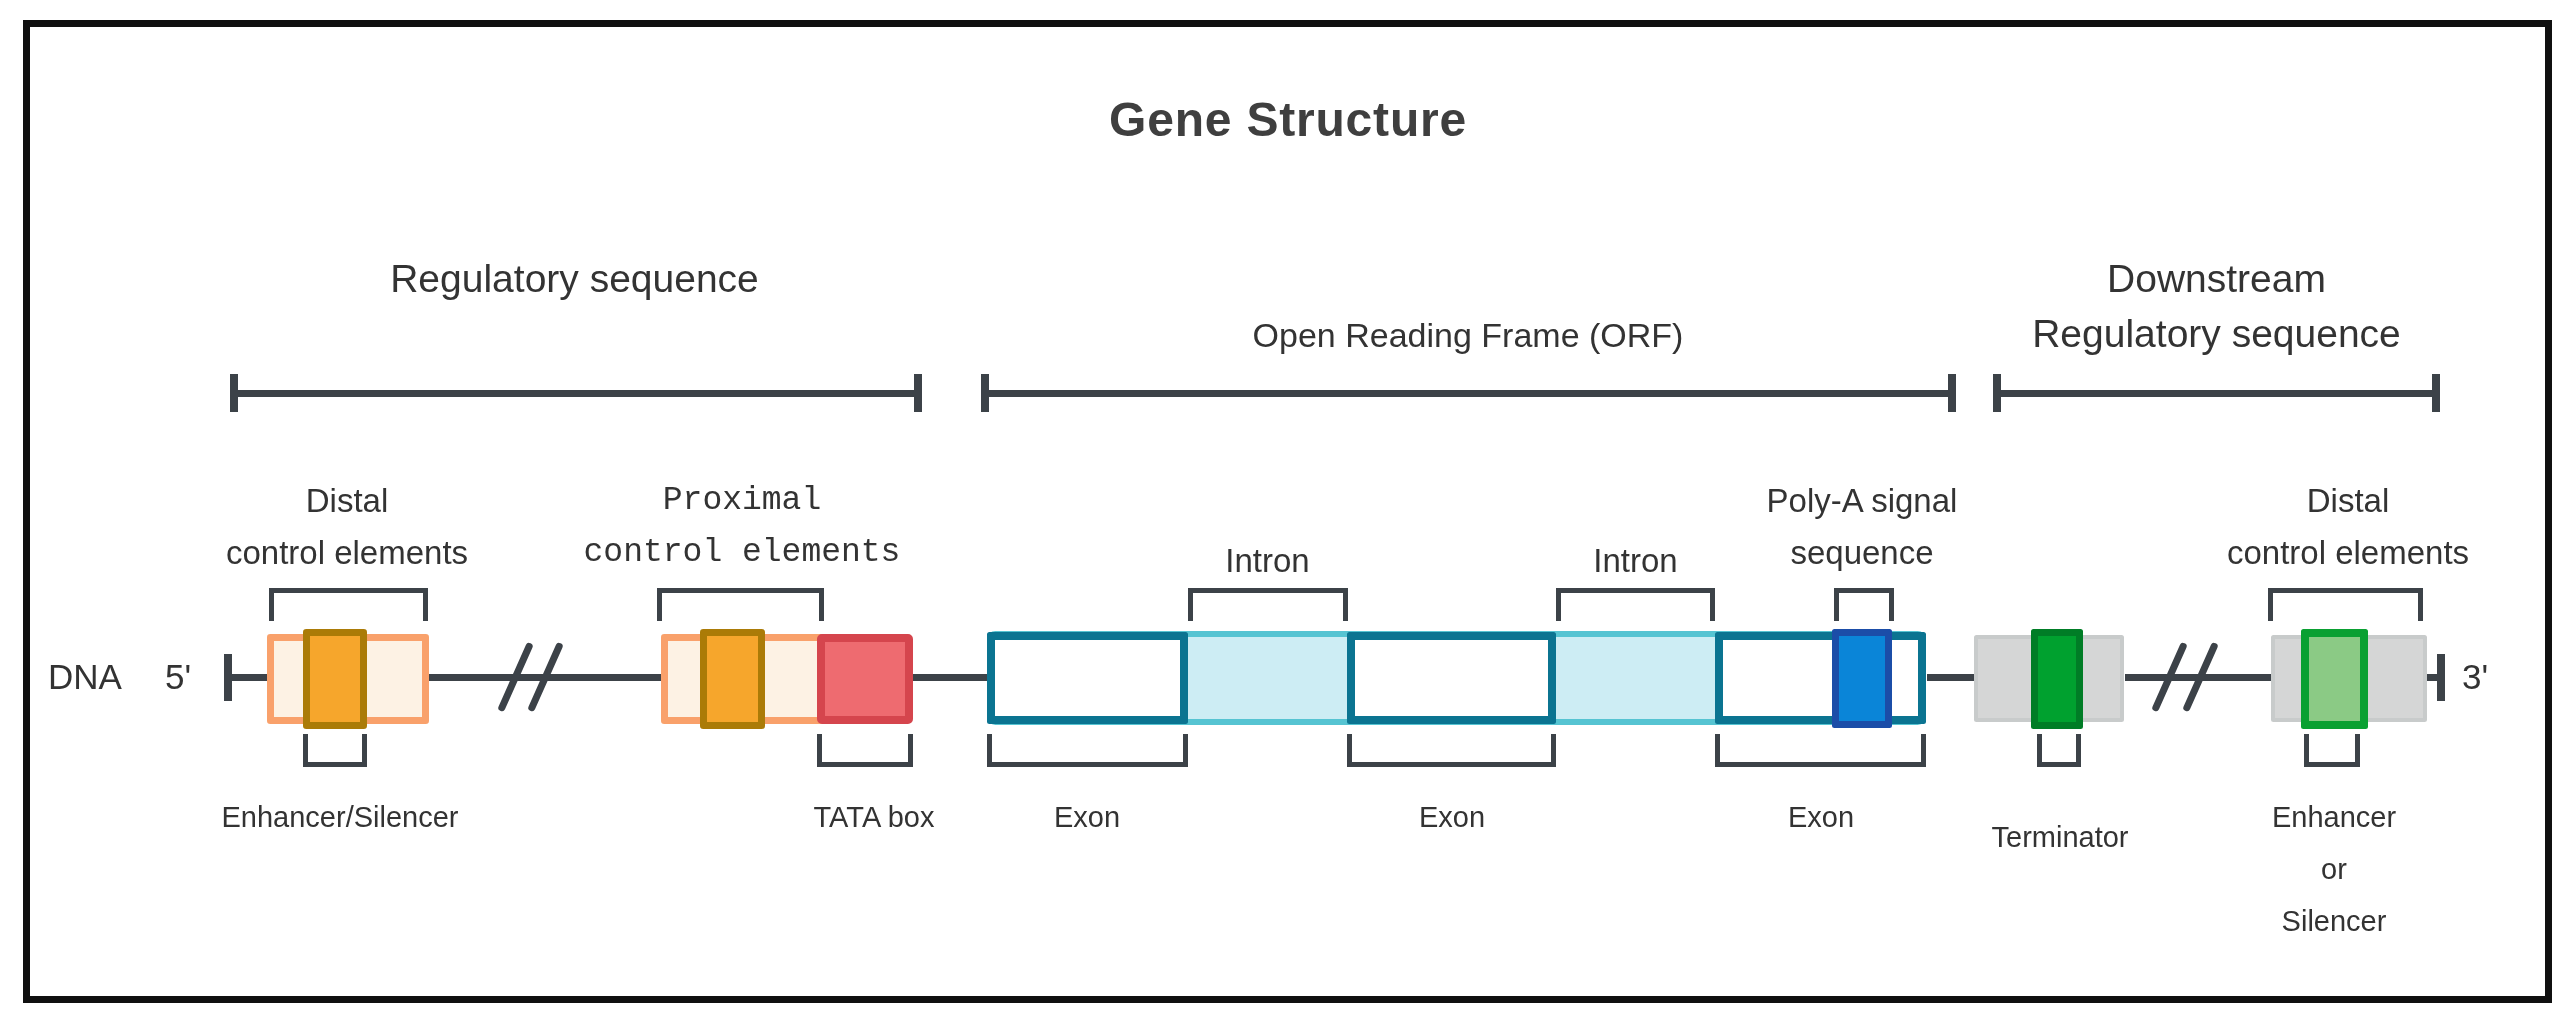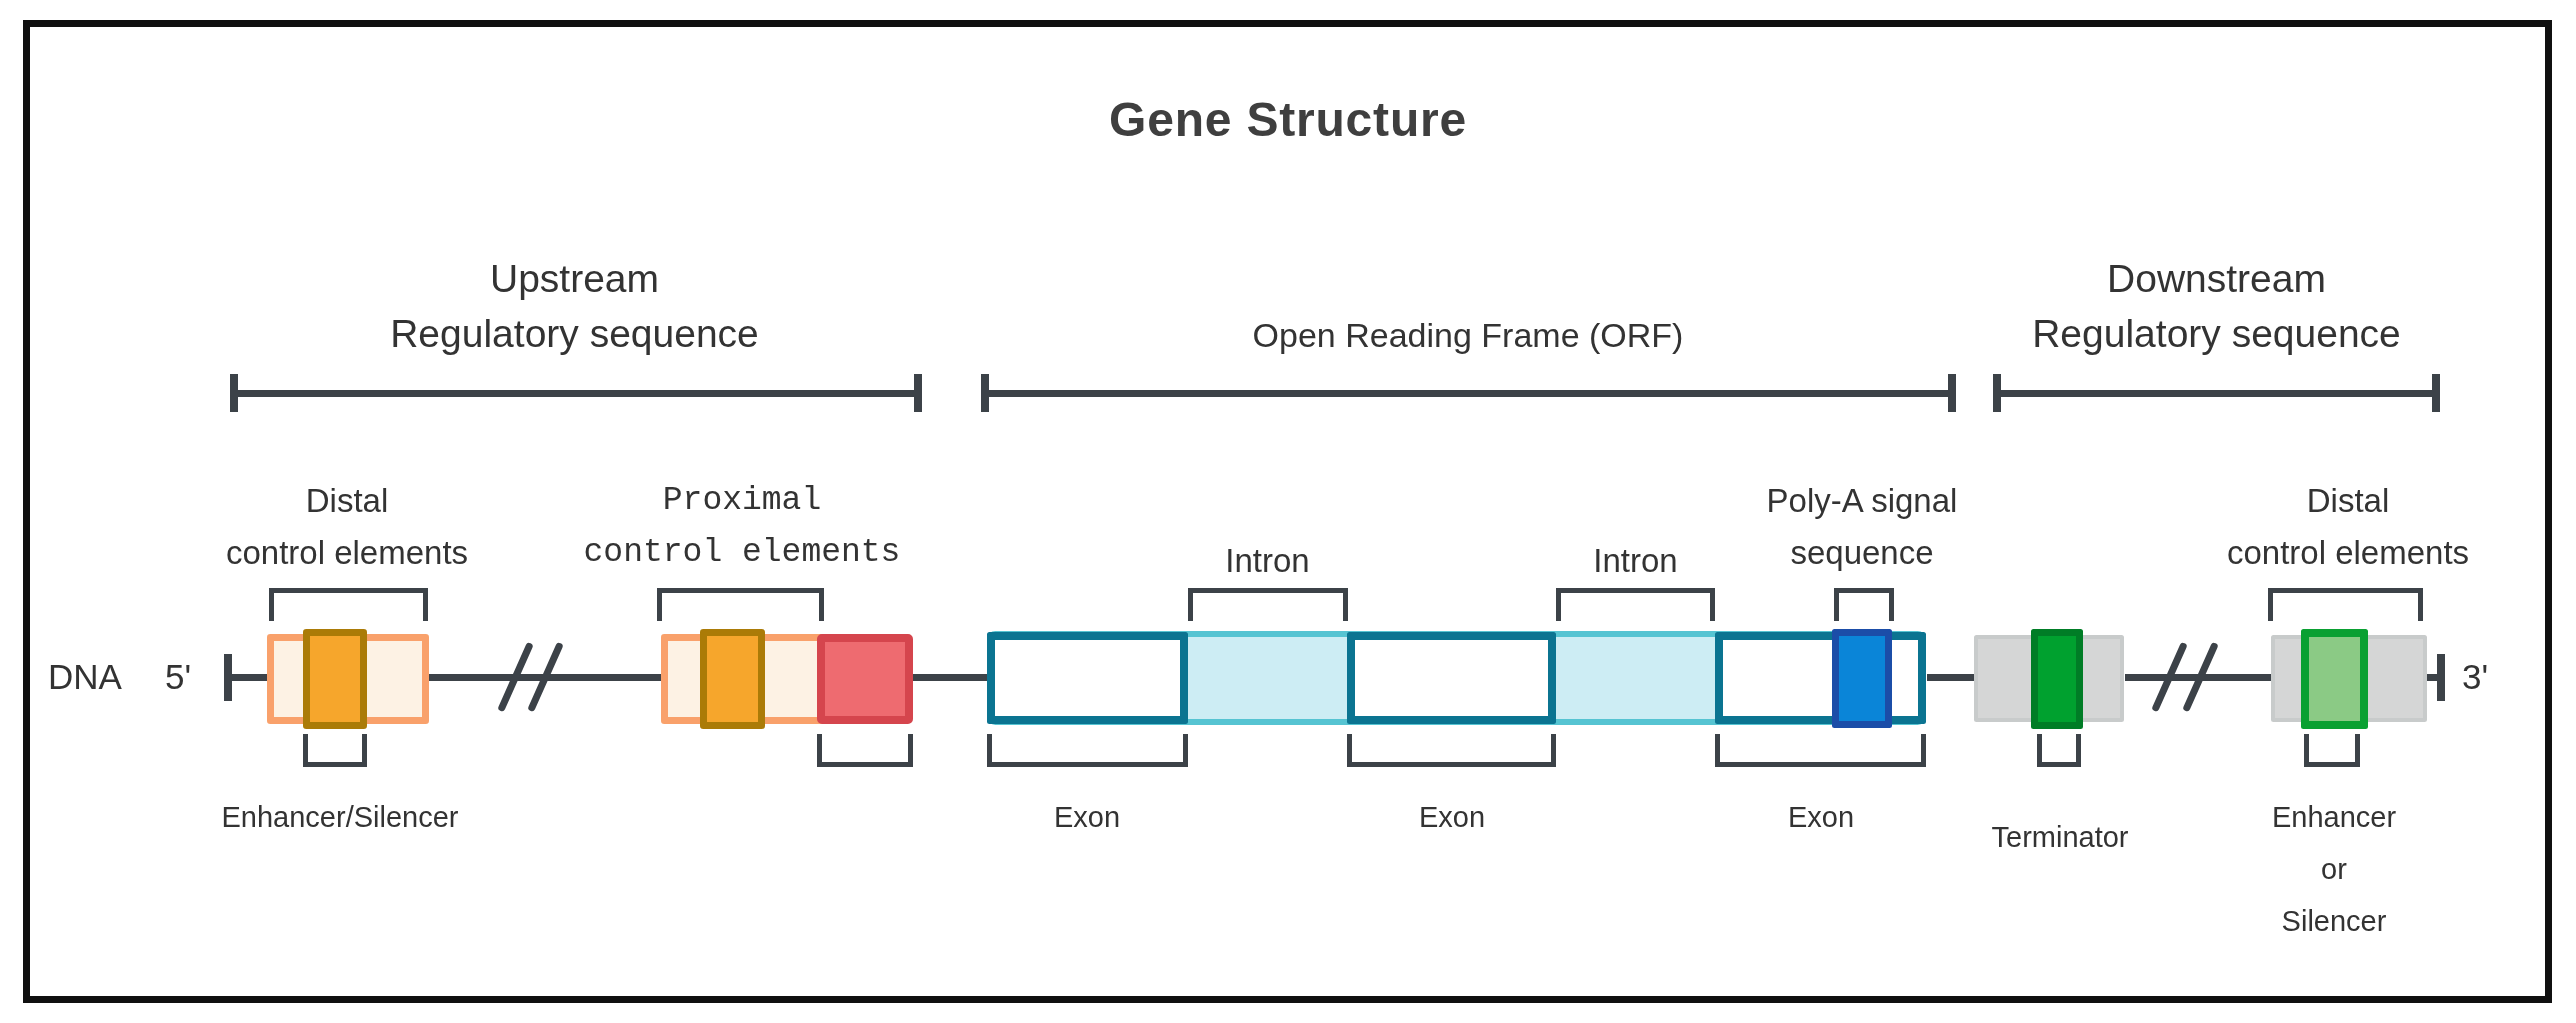--- a/index.html
+++ b/index.html
@@ -49,21 +49,20 @@
   .line{display:block;}
 </style>
 </head>
 <body>
 
 <div class="abs frame"></div>
 
 <div class="abs title">Gene Structure</div>
 
 <div class="abs sec-label" style="left:257px;">
-  <span class="line">Upstream</span>
   <span class="line">Regulatory sequence</span>
 </div>
 <div class="abs sec-label-single" style="left:1092px;">Open Reading Frame (ORF)</div>
 <div class="abs sec-label" style="left:1899px;">
   <span class="line">Downstream</span>
   <span class="line">Regulatory sequence</span>
 </div>
 
 <div class="abs mbar" style="left:233px;width:685px;"></div>
 <div class="abs mcap" style="left:230px;"></div>
@@ -145,20 +144,21 @@
 <div class="abs bbr" style="left:303px;width:64px;"></div>
 <div class="abs bbr" style="left:817px;width:96px;"></div>
 <div class="abs bbr" style="left:987px;width:201px;"></div>
 <div class="abs bbr" style="left:1347px;width:209px;"></div>
 <div class="abs bbr" style="left:1715px;width:211px;"></div>
 <div class="abs bbr" style="left:2037px;width:44px;"></div>
 <div class="abs bbr" style="left:2304px;width:56px;"></div>
 
 <div class="abs bot-label" style="left:148px;">Enhancer/Silencer</div>
 <div class="abs bot-label" style="left:682px;">
+  <span class="line">TATA box</span>
 </div>
 <div class="abs bot-label" style="left:895px;">Exon</div>
 <div class="abs bot-label" style="left:1260px;">Exon</div>
 <div class="abs bot-label" style="left:1629px;">Exon</div>
 <div class="abs bot-label" style="left:1868px;margin-top:20px;">Terminator</div>
 <div class="abs bot-label" style="left:2142px;">
   <span class="line">Enhancer</span>
   <span class="line">or</span>
   <span class="line">Silencer</span>
 </div>

